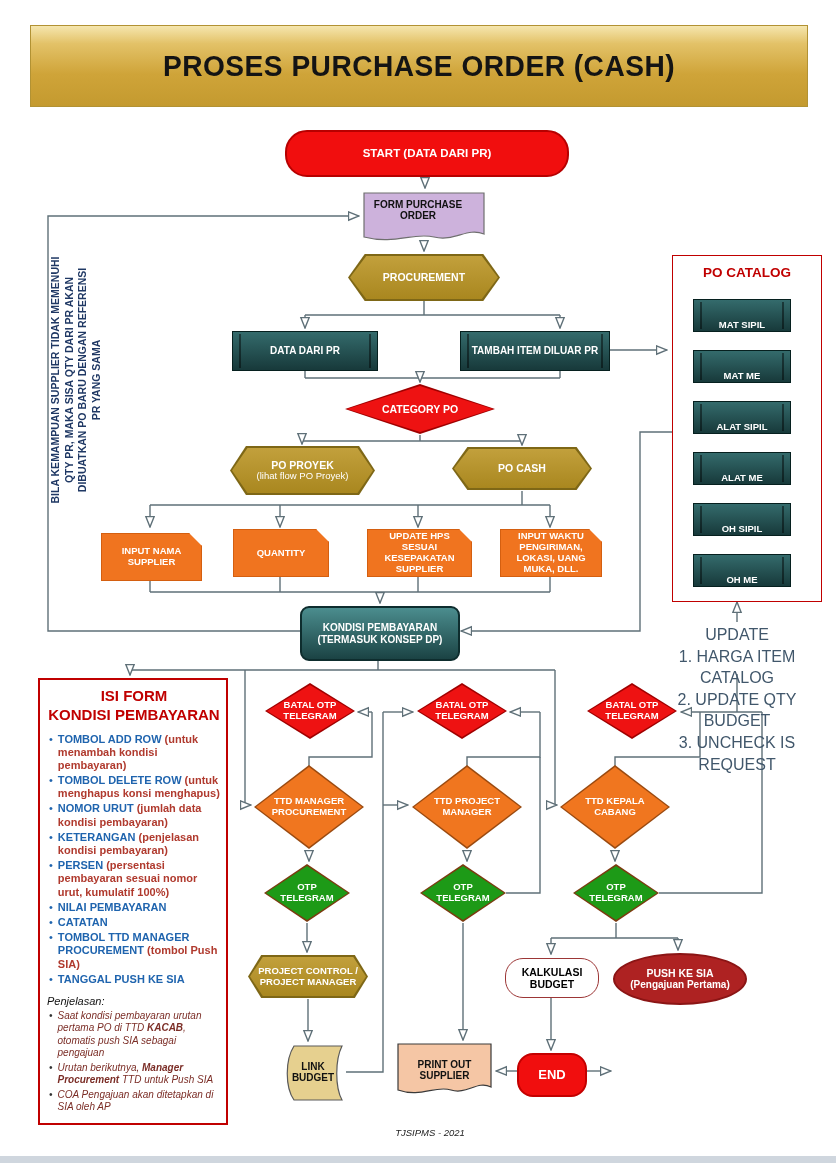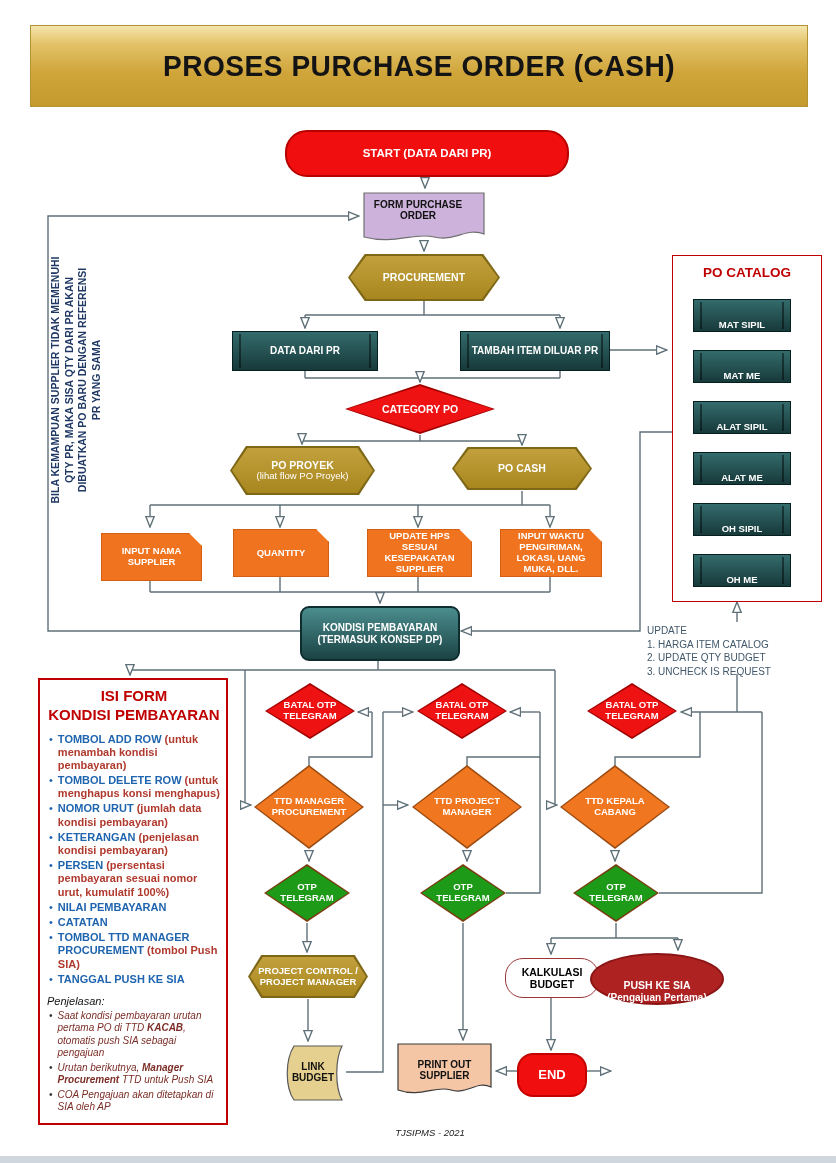--- a/index.html
+++ b/index.html
@@ -57,22 +57,22 @@
   .ellipse{background:#ae2222;border:2px solid #8b1515;border-radius:50%;font-size:10.5px;}
   .tracking{background:#1b79c4;border:2px solid #1565a8;border-radius:30px;font-size:9.5px;font-weight:bold;}
   .tracking .t1{font-size:12px;margin-bottom:8px;}
   .tracking .t2{font-weight:bold;padding:0 8px;line-height:1.25;}
 
   .docnode{position:absolute;}
   .docnode svg{position:absolute;left:0;top:0;}
   .docnode .lbl{position:absolute;z-index:2;width:100%;text-align:center;font-weight:bold;color:#111;}
 
   
-  .update-note{position:absolute;left:647px;top:624px;width:180px;text-align:left;
-               color:#41576b;font-size:10px;line-height:1.35;font-weight:500;}
+  .update-note{position:absolute;left:647px;top:624px;width:180px;text-align:center;
+               color:#41576b;font-size:16px;line-height:1.35;font-weight:500;}
 
   
   .side-note{position:absolute;left:-118px;top:352px;width:390px;height:56px;
              transform:rotate(-90deg);transform-origin:center center;
              color:#1f3864;font-weight:bold;font-size:10.5px;line-height:1.3;text-align:center;}
 
   
   .isi{position:absolute;left:38px;top:678px;width:190px;height:447px;border:2px solid #c00000;
        background:#fff;box-sizing:border-box;padding:7px 5px 4px 7px;}
   .isi .h{color:#c00000;font-weight:bold;font-size:15px;text-align:center;line-height:1.25;}
@@ -357,21 +357,21 @@
     <svg width="95" height="57" viewBox="0 0 95 57">
       <path d="M1 1 H94 V44 C80 37 70 52 54 47 C38 42 24 55 1 47 Z" fill="#f5c6a5" stroke="#3a3a3a" stroke-width="1.2"></path>
     </svg>
     <span class="lbl" style="top:16px;font-size:10px;">PRINT OUT SUPPLIER</span>
   </div>
 
   <div class="node white-round" style="left:505px;top:958px;width:92px;height:38px;">
     <span class="lbl">KALKULASI BUDGET</span>
   </div>
 
-  <div class="node ellipse" style="left:590px;top:953px;width:130px;height:48px;justify-content:flex-end;">
+  <div class="node ellipse" style="left:613px;top:953px;width:130px;height:48px;">
     <span class="lbl">PUSH KE SIA</span>
     <span class="lbl sub" style="font-size:10px;">(Pengajuan Pertama)</span>
   </div>
 
   <div class="node endp" style="left:517px;top:1053px;width:66px;height:40px;">
     <span class="lbl">END</span>
   </div>
 
 
   <div class="footer">TJSIPMS - 2021</div>

